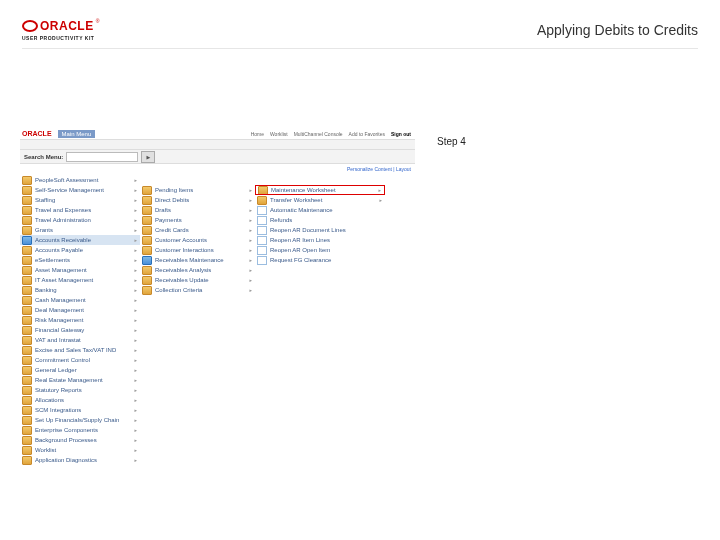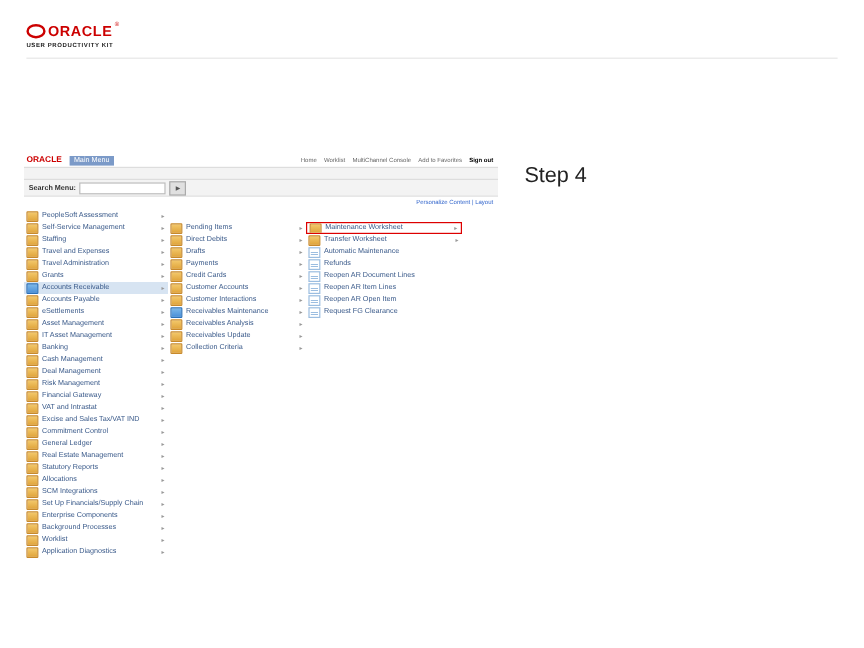--- a/index.html
+++ b/index.html
@@ -36,38 +36,39 @@
 .ic{width:8px;height:7px;flex:0 0 8px}
 .ic-folder{background:linear-gradient(#f3c96b,#e0a43b);border:0.5px solid #c8892a;border-radius:1px}
 .ic-folder-open{background:linear-gradient(#7db8e8,#4a90d9);border:0.5px solid #2a70b8;border-radius:1px}
 .ic-page{background:#fff;border:0.5px solid #9bbde0;position:relative}
 .ic-page::after{content:"";position:absolute;left:1px;right:1px;top:1px;bottom:1px;background:repeating-linear-gradient(#9bbde0 0 0.5px,transparent 0.5px 2px)}
 .ic-none{background:transparent}
 .hl{border:1px solid #d00;box-sizing:border-box}
 .col1 .item.selected{background:#d7e4f2}
 .txt{color:#3a5a8a}
 
-.instr{position:absolute;left:435px;top:128px;width:188px;font-size:18px;color:#222}
+.instr{position:absolute;left:435px;top:128px;width:188px;font-size:10px;color:#222}
 .instr .step{padding:8px 2px 10px}
 .instr .body{padding:8px 2px;line-height:1.3}
 .instr .body .u{text-decoration:underline;font-weight:bold}
 </style>
 </head>
 <body>
 <div class="page">
 
 <div class="hdr">
   <div class="logo-box">
     <div class="oracle-logo">
       <span class="o"></span>
       <span class="t">ORACLE</span>
       <span class="r">®</span>
     </div>
     <div class="upk">USER PRODUCTIVITY KIT</div>
   </div>
+  <div class="doc-title">Applying Debits to Credits</div>
 </div>
 
 <div class="instr">
   <div class="step">Step 4</div>
 </div>
 
 <div class="app">
   <div class="top-bar">
     <span class="o2">ORACLE</span>
     <span class="welcome">Main Menu</span>

